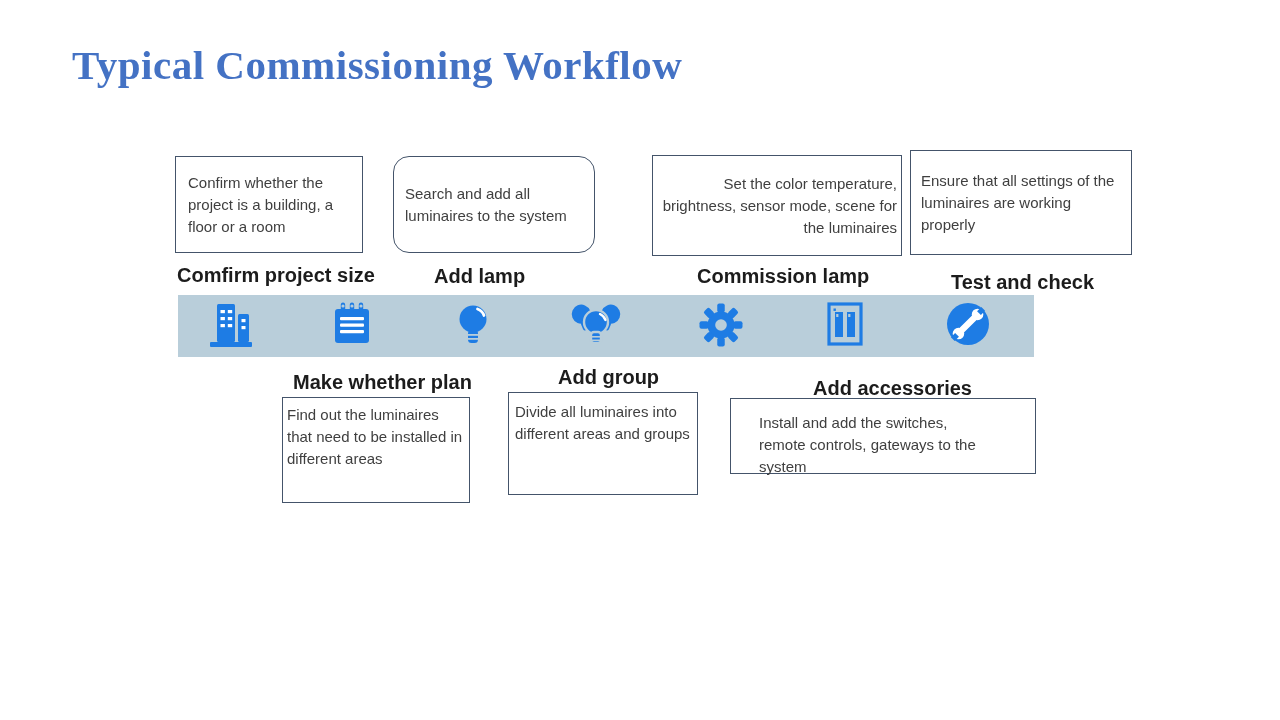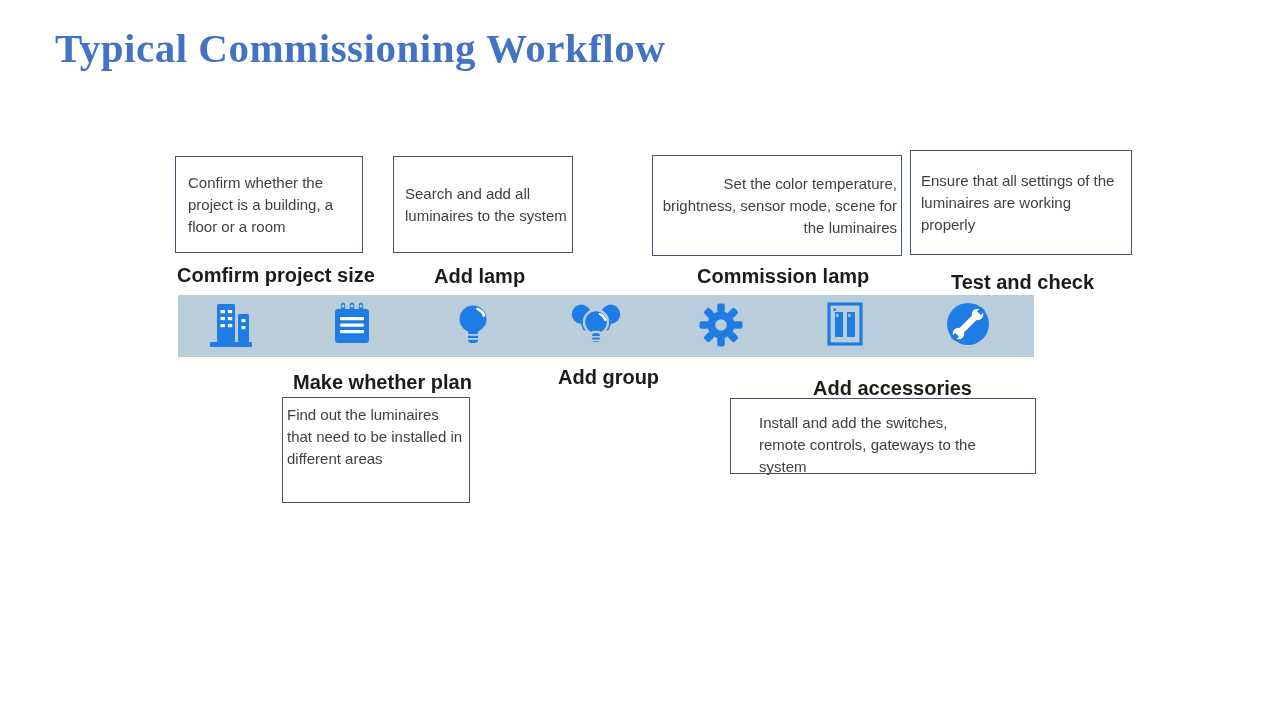--- a/index.html
+++ b/index.html
@@ -1,36 +1,36 @@
 <!DOCTYPE html>
 <html><head>
 <meta charset="utf-8">
 <style>
   html,body { margin:0; padding:0; background:#fff; }
   .slide {
     position:relative; width:1280px; height:720px; background:#ffffff;
     overflow:hidden; font-family:"Liberation Sans", sans-serif;
   }
   .title {
-    position:absolute; left:55px; top:24px; margin:0;
+    position:absolute; left:55px; top:24px; margin:17px;
     font-family:"Liberation Serif", serif; font-weight:bold;
     font-size:41px; color:#4472C4; letter-spacing:0.5px;text-align:center;
   }
   .desc-box {
     position:absolute; border:1.5px solid #44546A; background:#ffffff;
     color:#3F3F3F; font-size:15px; line-height:22px; box-sizing:border-box;
   }
   .v-center { display:flex; align-items:center; }
   .step-label {
     position:absolute; font-weight:bold; font-size:20px; color:#1C1C1C;
     white-space:nowrap;
   }
   
   .tb1 { left:175px; top:156px; width:188px; height:97px; padding:4px 6px 4px 12px; }
-  .tb2 { left:393px; top:156px; width:180px; height:97px; padding:4px 4px 4px 11px; }
+  .tb2 { left:393px; top:156px; width:202px; height:97px; padding:4px 4px 4px 11px;border-radius:16px; }
   .tb3 { left:652px; top:155px; width:250px; height:101px; padding:4px 4px 4px 9px;text-align:right; }
   .tb4 { left:910px; top:150px; width:222px; height:105px; padding:4px 6px 4px 10px; }
   
   .tl1 { left:177px; top:264px; }
   .tl2 { left:434px; top:265px; }
   .tl3 { left:677px; top:265px;margin-left:20px; }
   .tl4 { left:919px; top:271px;margin-left:32px; }
   
   .band {
     position:absolute; left:178px; top:295px; width:856px; height:62px;
@@ -196,17 +196,20 @@
     </svg>
   </span>
 
   <div class="step-label bl1">Make whether plan</div>
   <div class="step-label bl2">Add group</div>
   <div class="step-label bl3">Add accessories</div>
 
   <div class="desc-box bb1">
     <span>Find out the luminaires that need to be installed in different areas</span>
   </div>
+  <div class="desc-box bb2">
+    <span>Divide all luminaires into different areas and groups</span>
+  </div>
   <div class="desc-box bb3">
     <span>Install and add the switches, remote controls, gateways to the system</span>
   </div>
 
 </div>
 
 </body></html>

